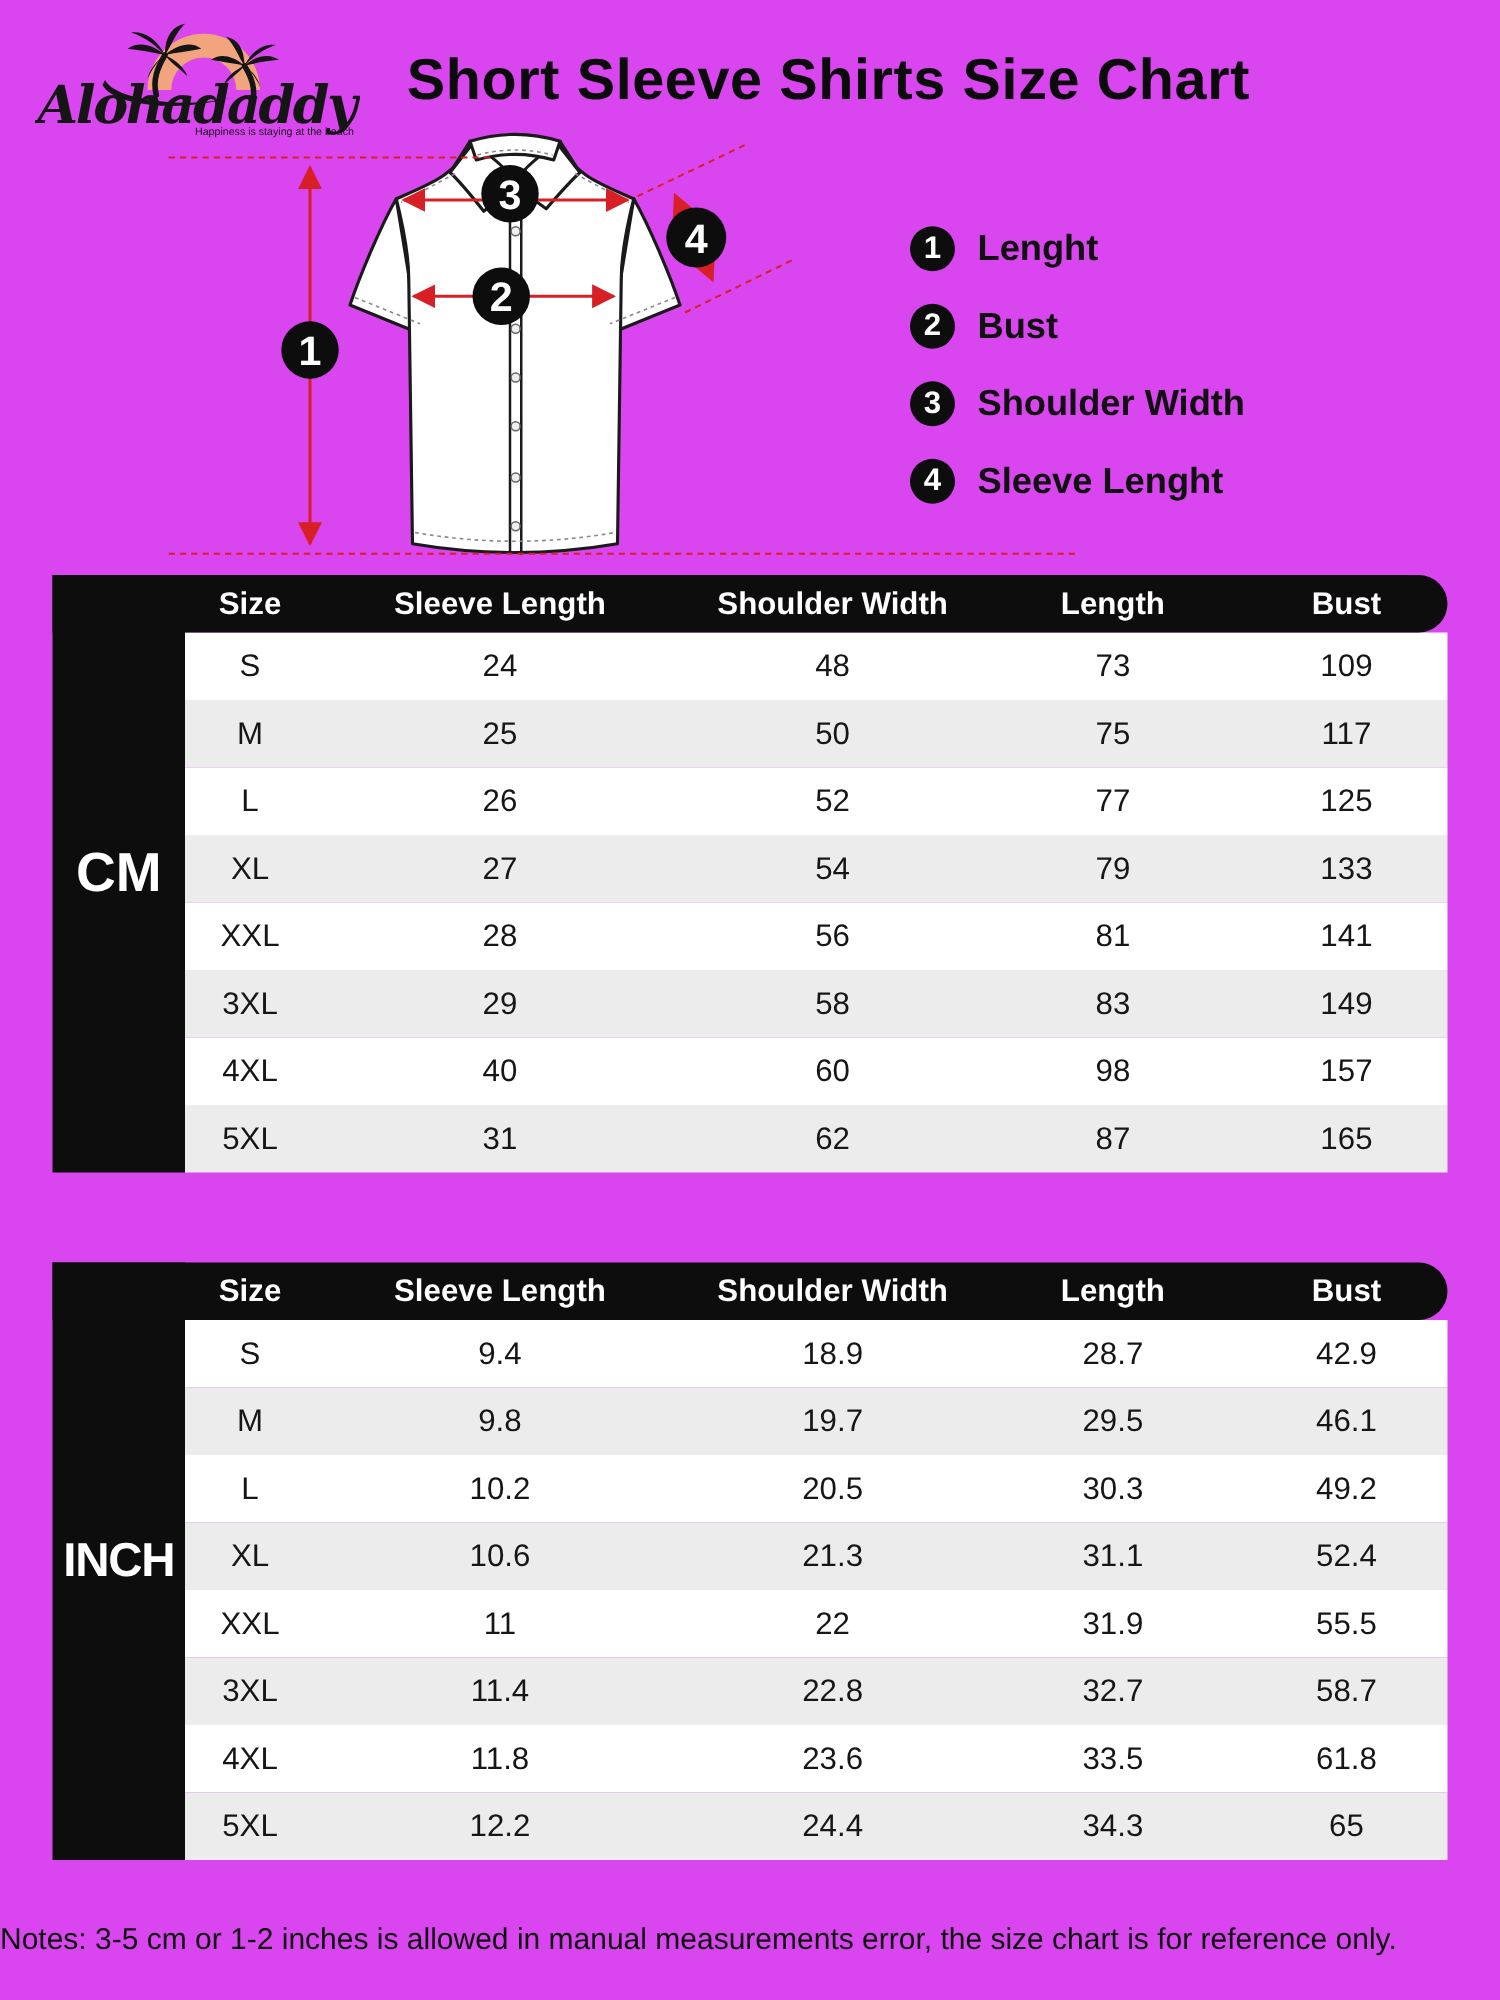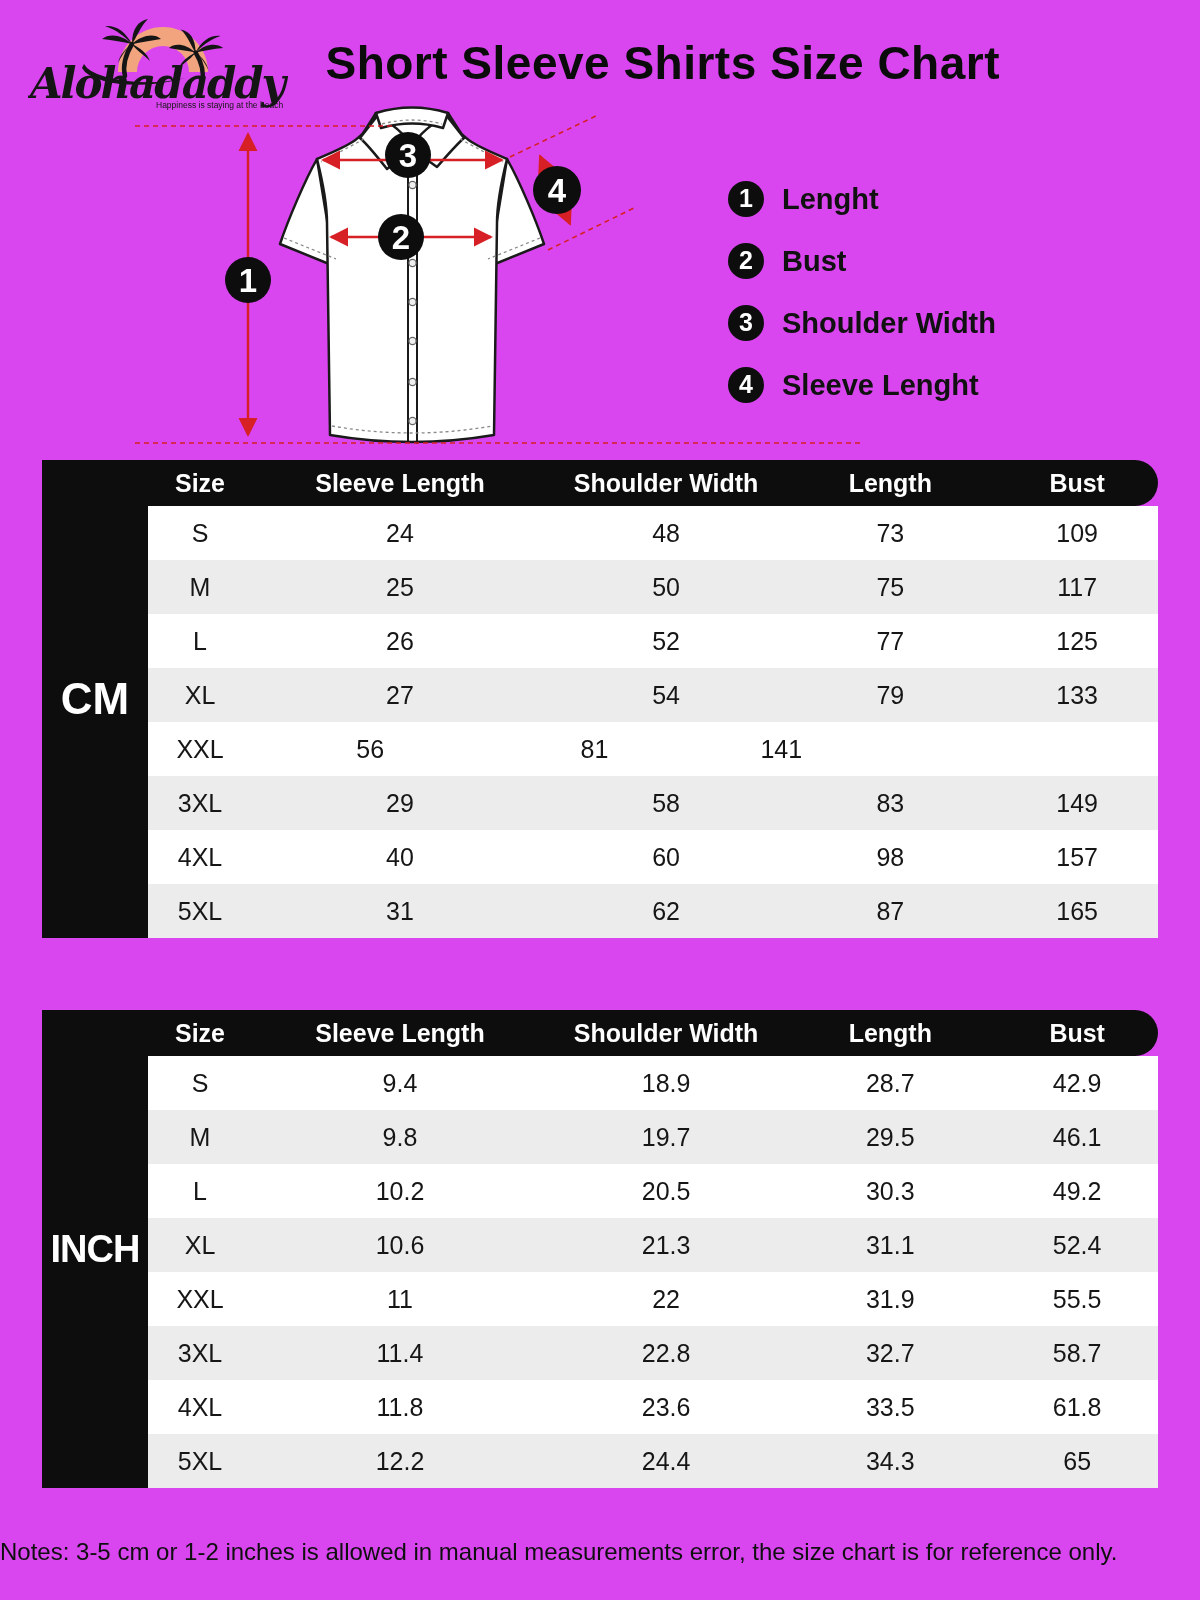--- a/index.html
+++ b/index.html
@@ -207,20 +207,21 @@
         </div>
         <div class="trow">
           <div class="tcell col0">XL</div>
           <div class="tcell col1">27</div>
           <div class="tcell col2">54</div>
           <div class="tcell col3">79</div>
           <div class="tcell col4">133</div>
         </div>
         <div class="trow">
           <div class="tcell col0">XXL</div>
+          <div class="tcell col1">28</div>
           <div class="tcell col2">56</div>
           <div class="tcell col3">81</div>
           <div class="tcell col4">141</div>
         </div>
         <div class="trow">
           <div class="tcell col0">3XL</div>
           <div class="tcell col1">29</div>
           <div class="tcell col2">58</div>
           <div class="tcell col3">83</div>
           <div class="tcell col4">149</div>

